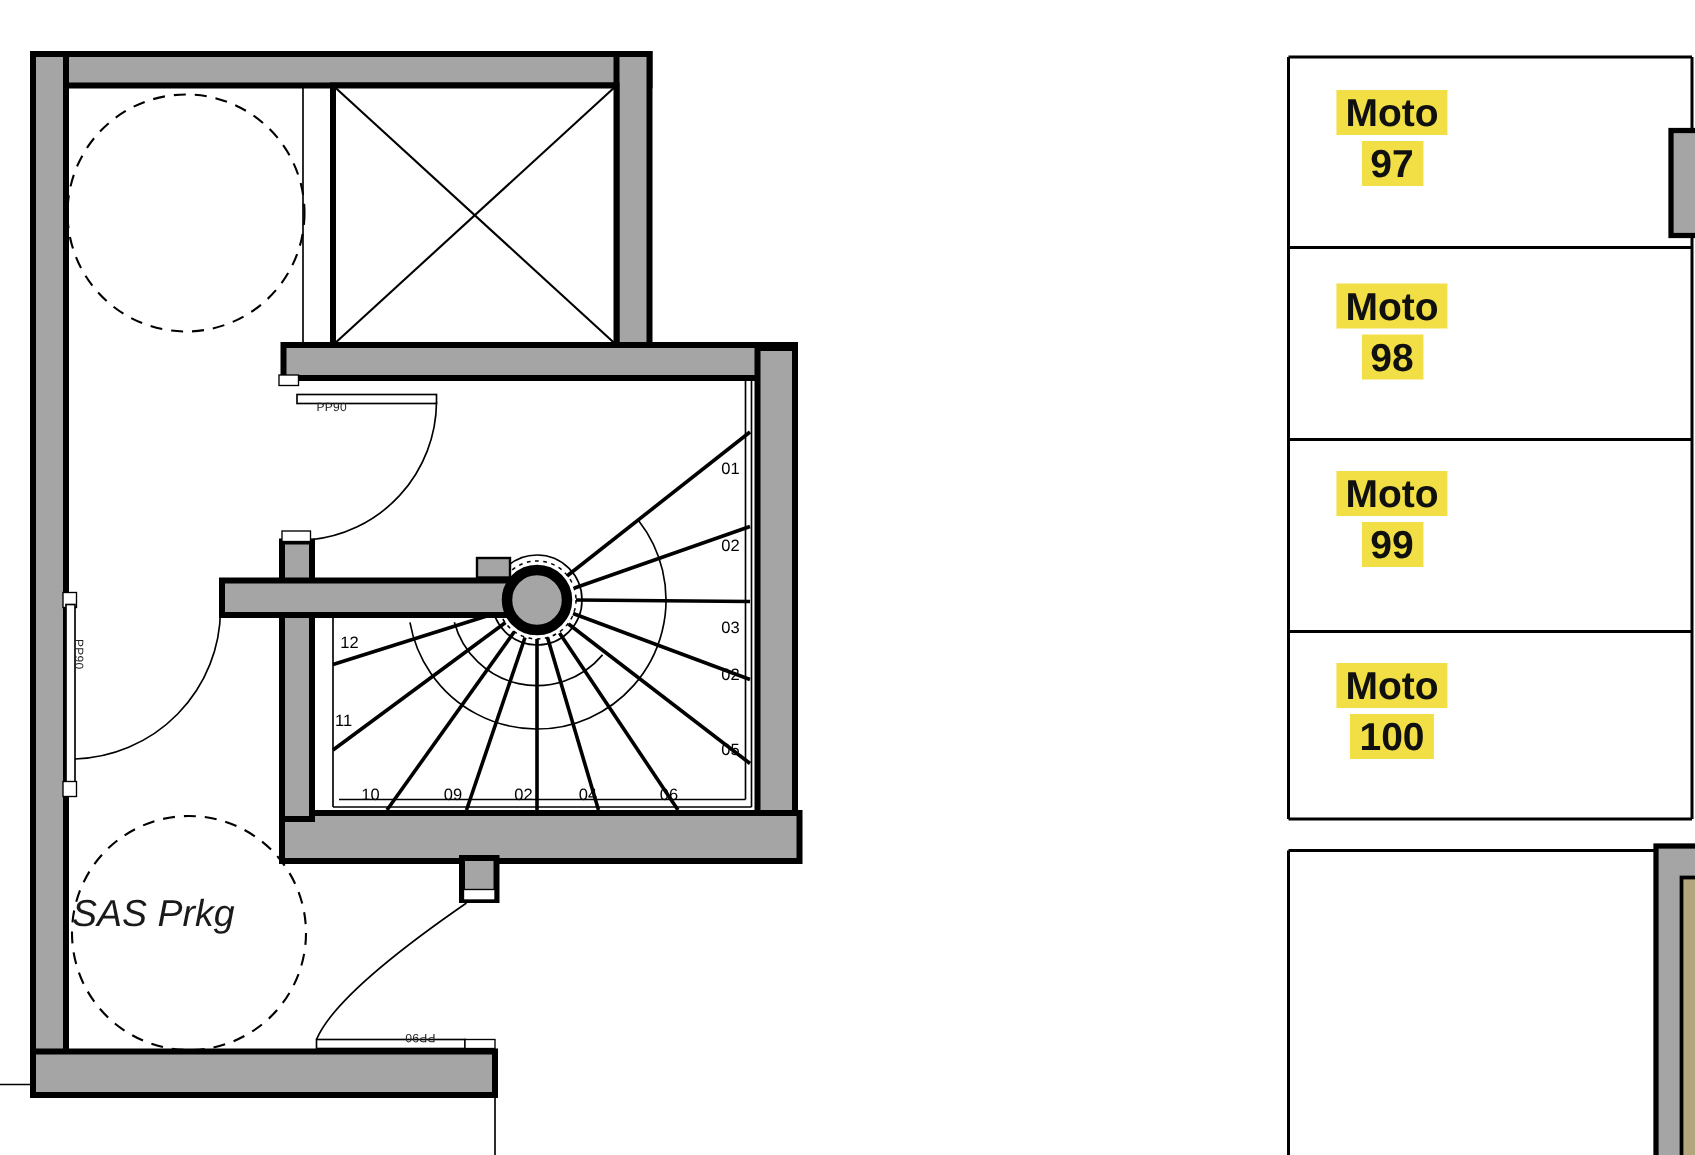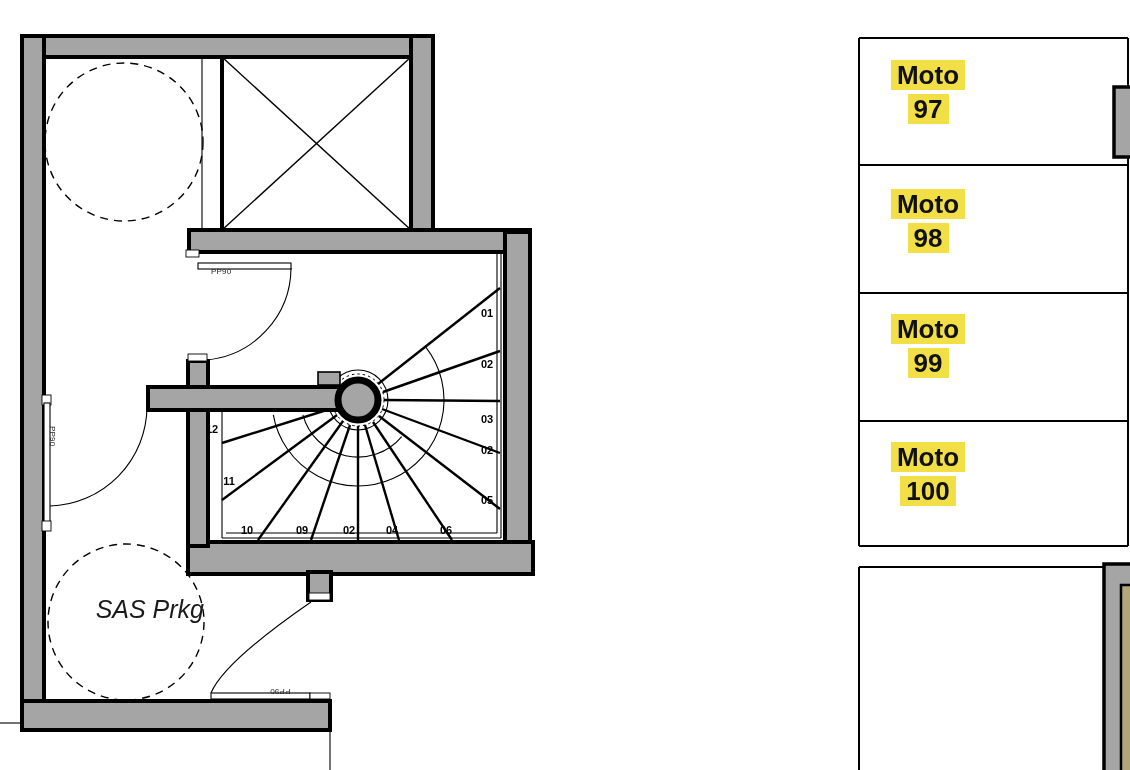--- a/index.html
+++ b/index.html
@@ -26,26 +26,26 @@
   .thindash{fill:none;stroke:var(--line);stroke-width:1;stroke-dasharray:2.5 3;}
   .colring{fill:var(--wall);stroke:var(--line);stroke-width:7;}
   .tab{fill:var(--wall);stroke:var(--line);stroke-width:1.6;}
   .grayblock{fill:var(--wall);stroke:var(--line);stroke-width:3.5;}
   .tanstrip{fill:var(--tan);stroke:var(--line);stroke-width:2.5;}
 
   
   .lbl{position:absolute;color:#000;white-space:nowrap;}
   .room{font-style:italic;color:#1a1a1a;}
   .access{left:186px;top:281px;width:118px;font-size:22px;line-height:32px;text-align:center;}
-  .sas{left:48px;top:595px;width:156px;font-size:25px;text-align:right;}
+  .sas{left:48px;top:595px;width:156px;font-size:25px;text-align:left;}
   .doorlbl{font-size:8px;letter-spacing:0.2px;color:#222;}
   .pp-top{left:211px;top:267px;}
   .pp-left{left:57px;top:426px;transform:rotate(90deg);transform-origin:0 0;}
   .pp-bottom{left:270px;top:687px;transform:rotate(180deg);}
-  .step{position:absolute;font-size:11px;font-weight:bold;transform:translate(-50%,-50%);color:#000;}
+  .step{position:absolute;font-size:11px;font-weight:normal;transform:translate(-50%,-50%);color:#000;}
   .moto-group{position:absolute;display:flex;flex-direction:column;align-items:center;gap:4px;
               transform:translateX(-50%);}
   .moto-group span{display:inline-block;background:var(--yellow);color:#101010;
                    font-size:26px;font-weight:bold;line-height:30px;padding:0 6px;}
 </style>
 </head>
 <body>
 
 <div class="plan">
 
@@ -154,21 +154,21 @@
   <span class="step" style="left:487px;top:364px">02</span>
   <span class="step" style="left:487px;top:419px">03</span>
   <span class="step" style="left:487px;top:450px">02</span>
   <span class="step" style="left:487px;top:500px">05</span>
   <span class="step" style="left:446px;top:530px">06</span>
   <span class="step" style="left:392px;top:530px">04</span>
   <span class="step" style="left:349px;top:530px">02</span>
   <span class="step" style="left:302px;top:530px">09</span>
   <span class="step" style="left:247px;top:530px">10</span>
   <span class="step" style="left:229px;top:481px">11</span>
-  <span class="step" style="left:212px;top:429px">12</span>
+  <span class="step" style="left:233px;top:429px">12</span>
 
   <div class="moto-group" style="left:928px;top:60px">
     <span>Moto</span>
     <span>97</span>
   </div>
   <div class="moto-group" style="left:928px;top:189px">
     <span>Moto</span>
     <span>98</span>
   </div>
   <div class="moto-group" style="left:928px;top:314px">

